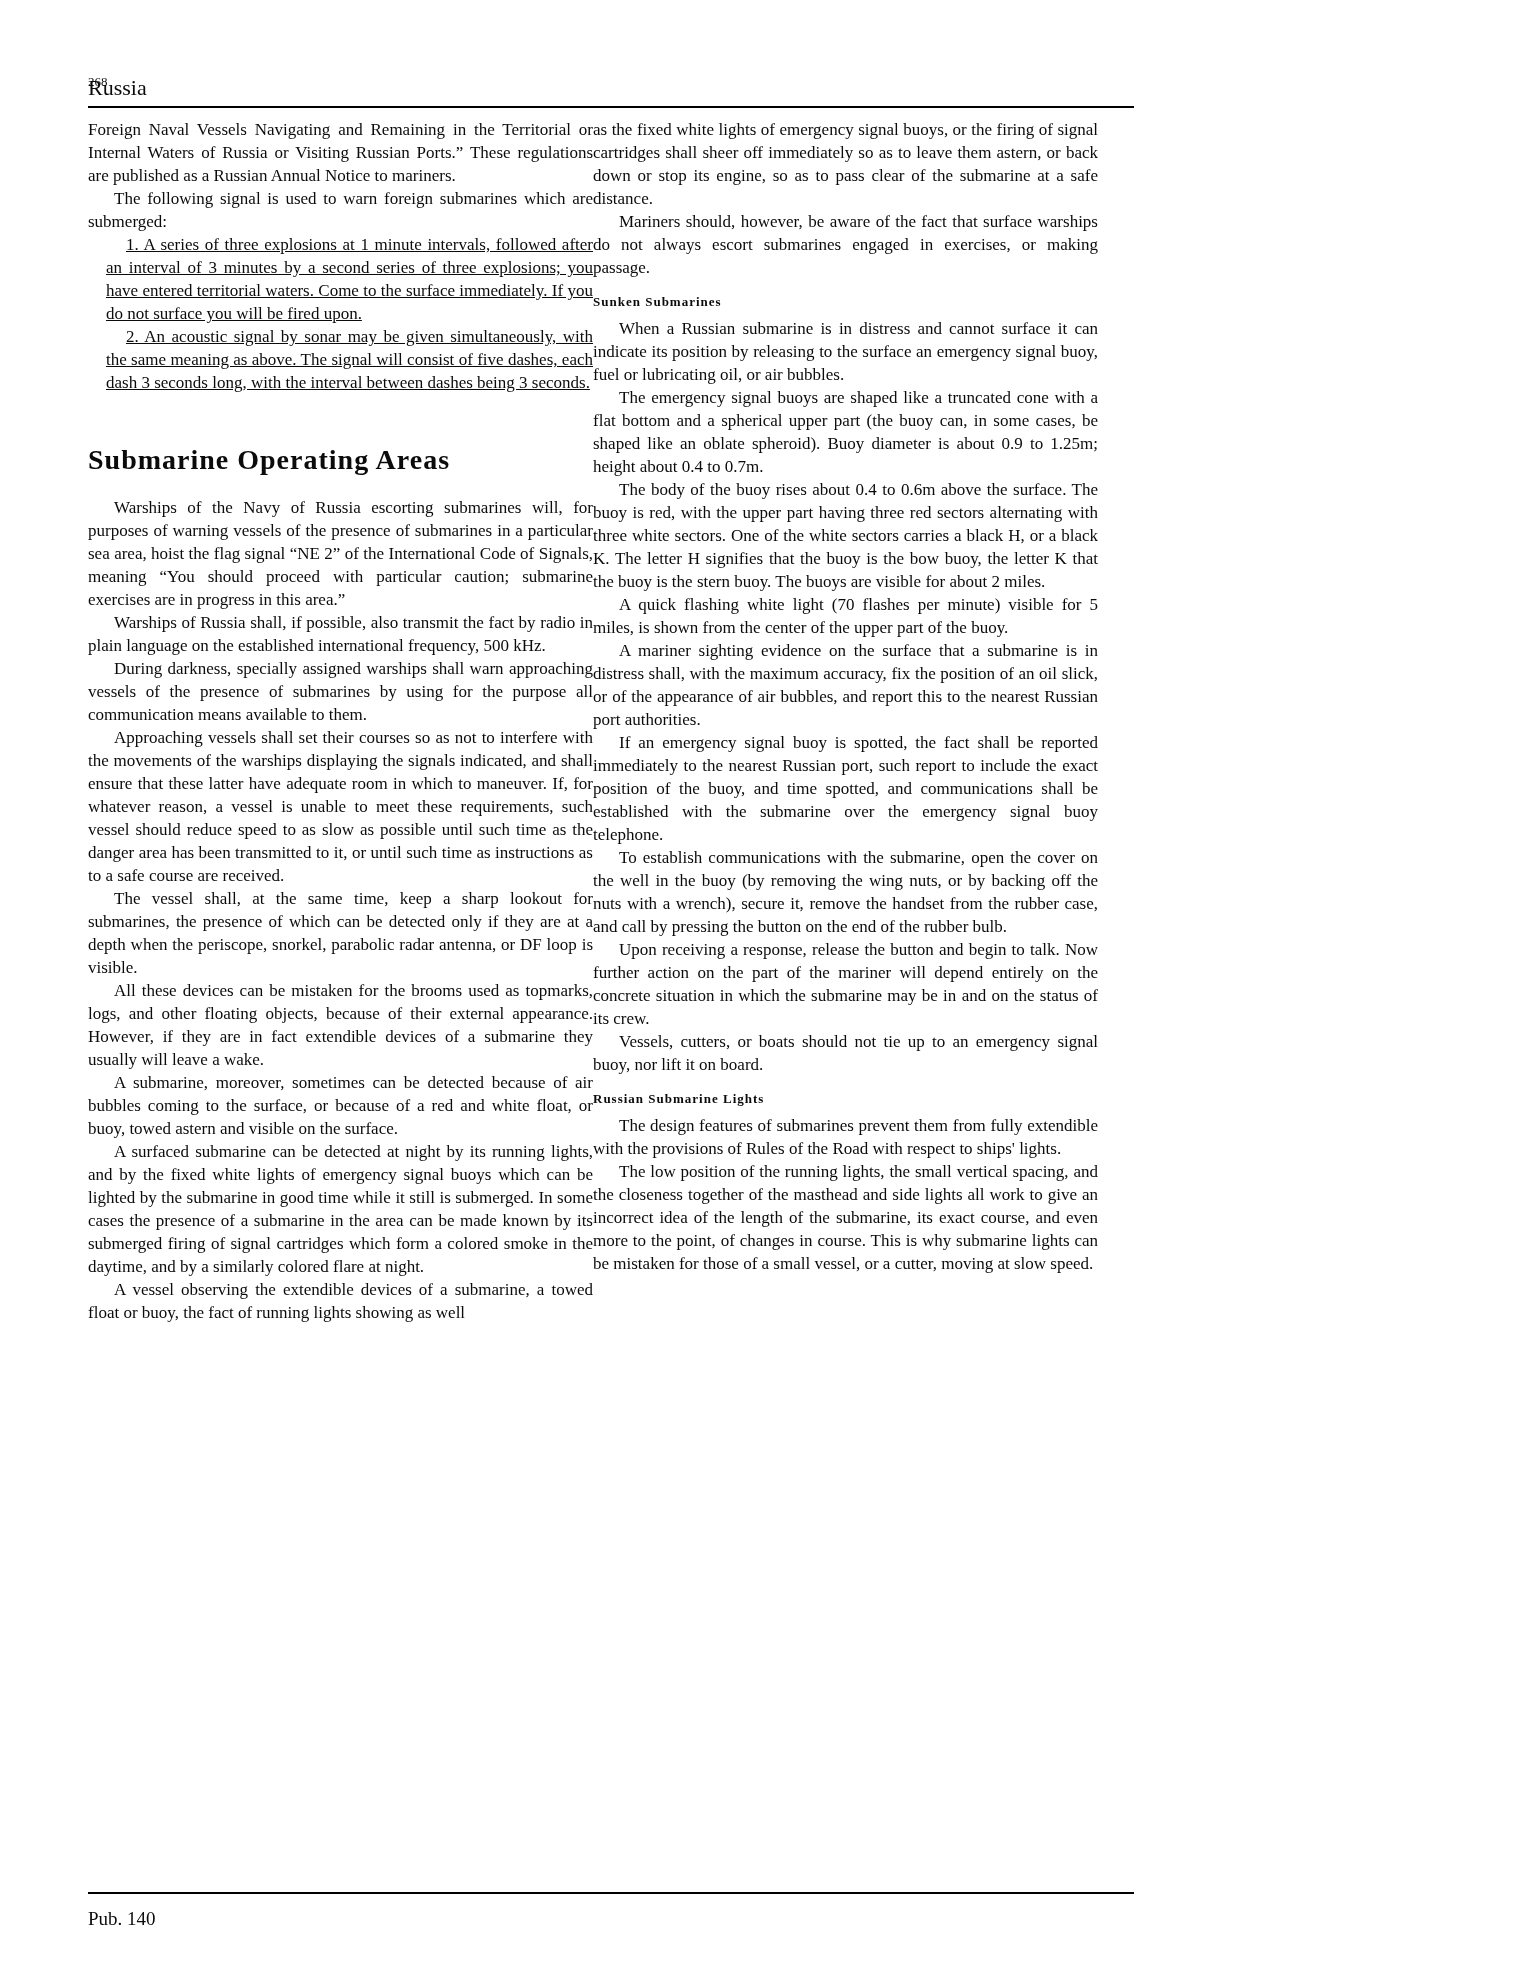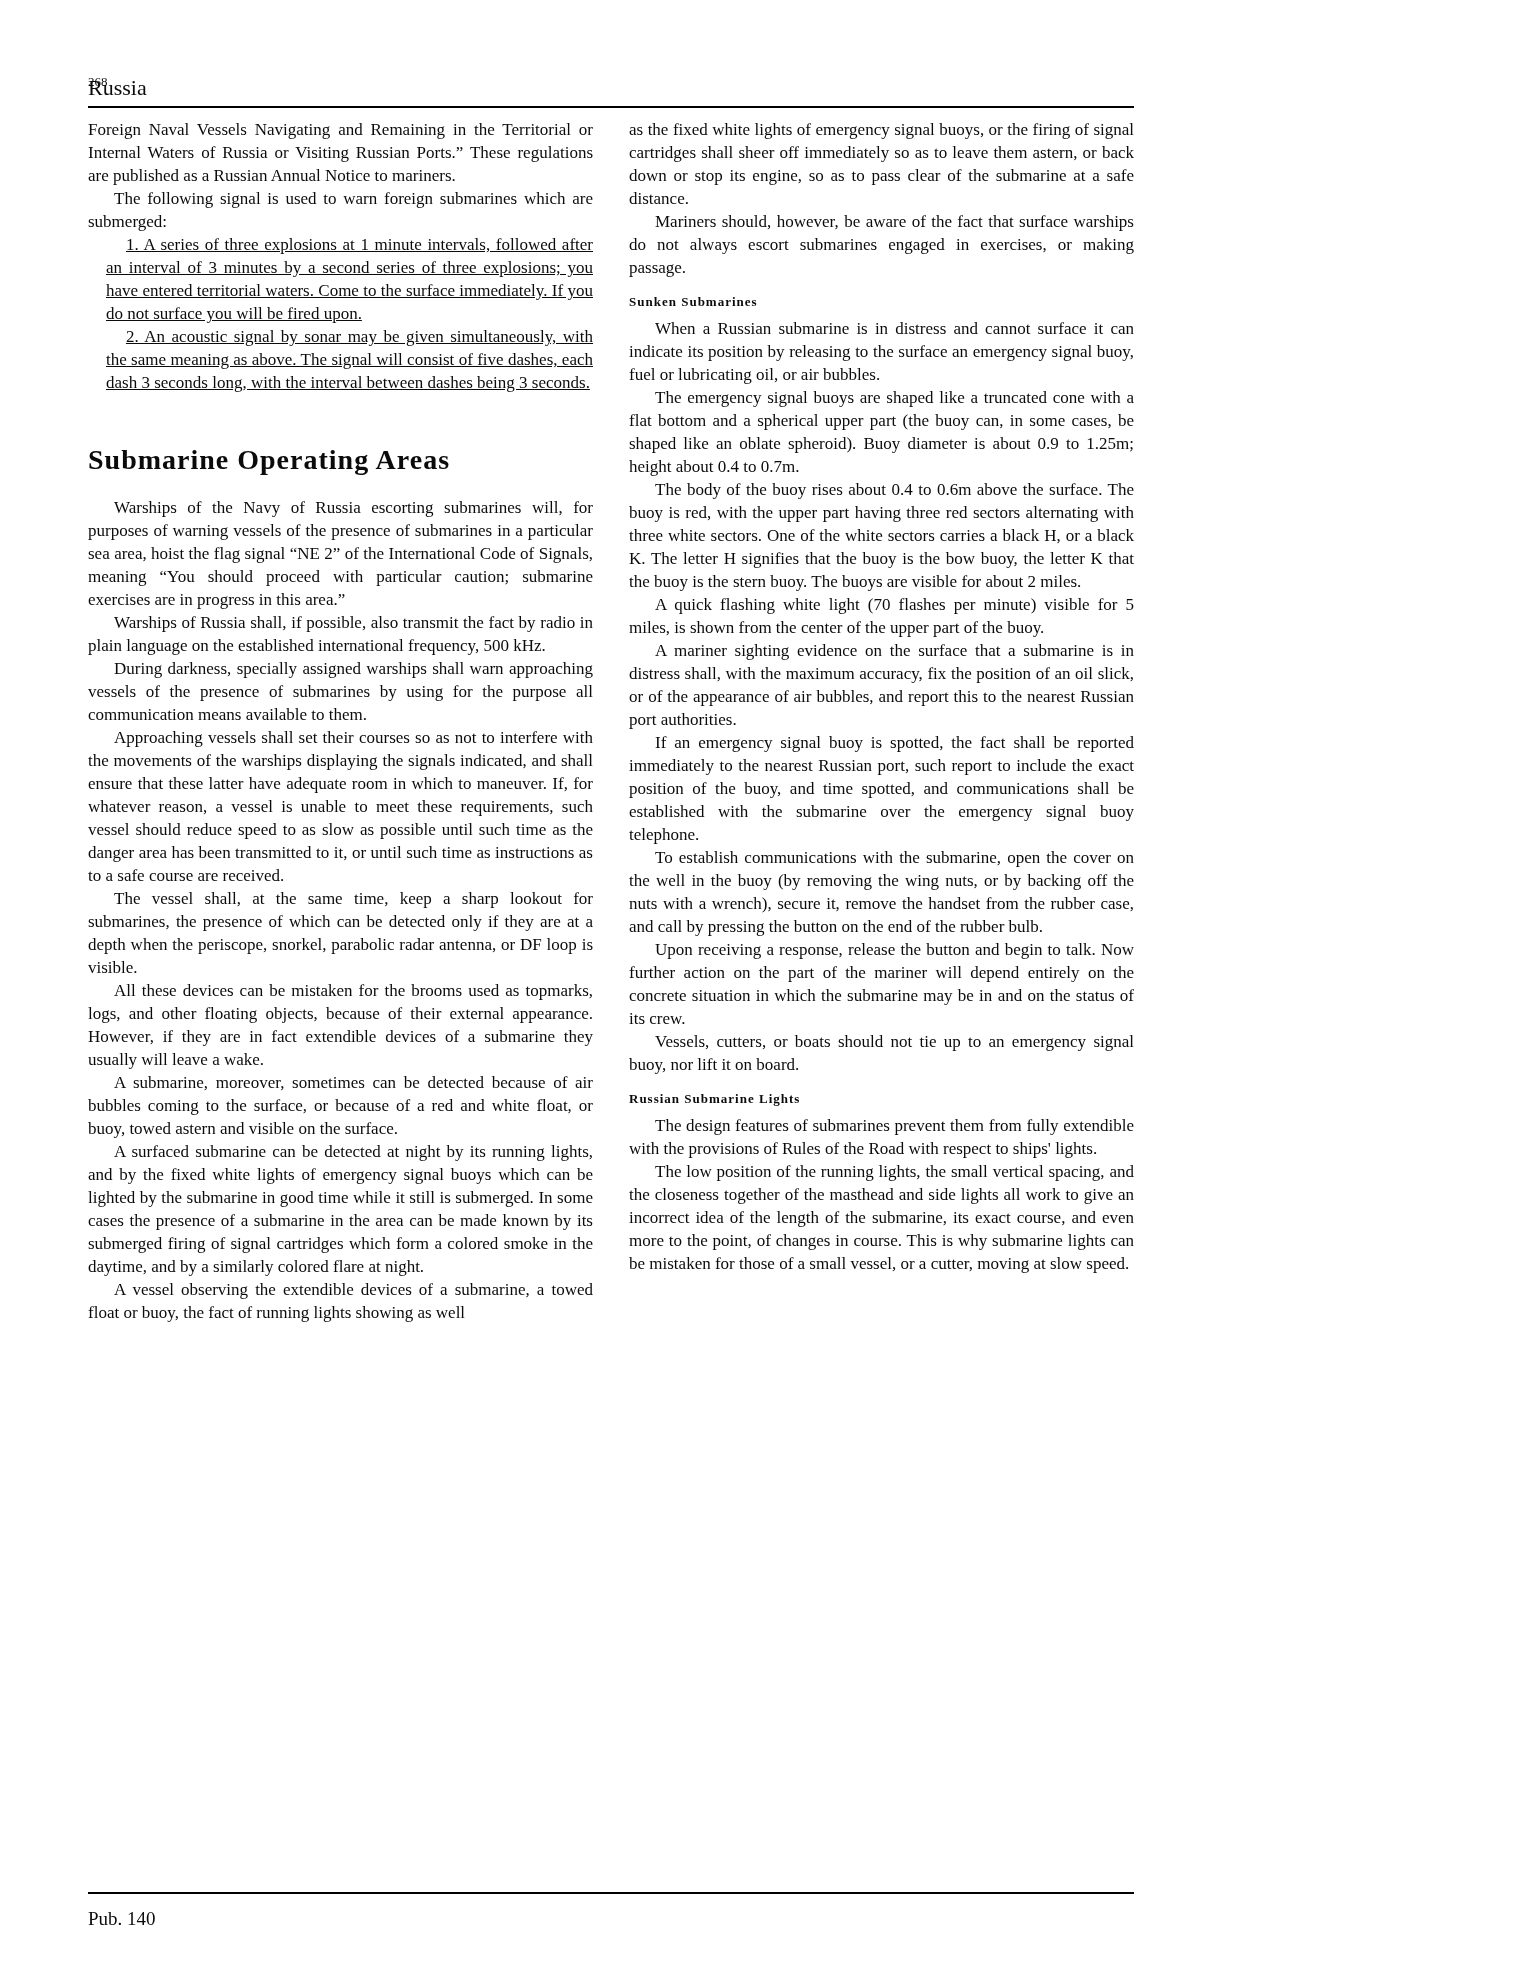--- a/index.html
+++ b/index.html
@@ -34,21 +34,20 @@
     bottom: 5px;
     text-align: left;
     font-size: 22px;
   }
   .content {
     position: absolute;
     top: 118px;
     left: 88px;
     width: 1046px;
     display: flex;
-    gap: 36px;
   }
   .column { width: 505px; }
   .para {
     margin: 0;
     text-align: justify;
     font-size: 17px;
     line-height: 23px;
   }
   .para.indent { text-indent: 26px; }
   .list-item {

